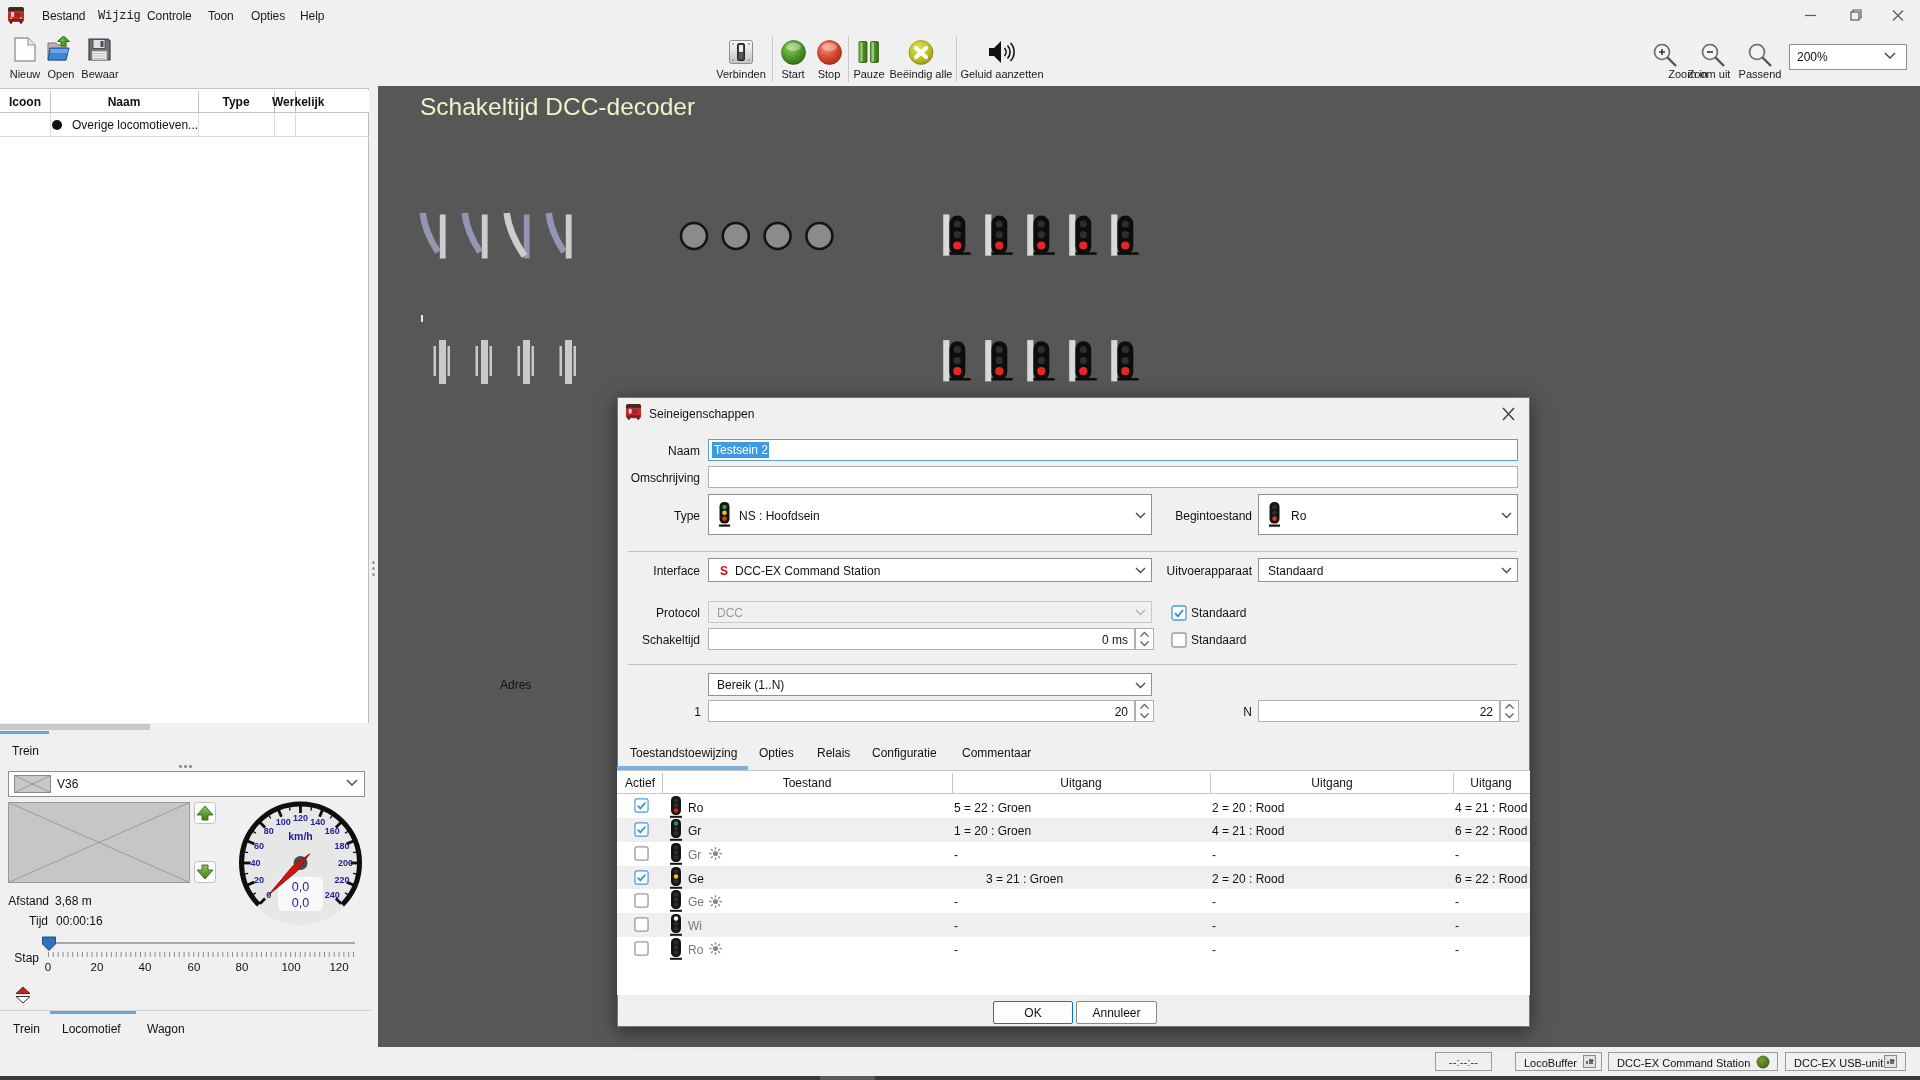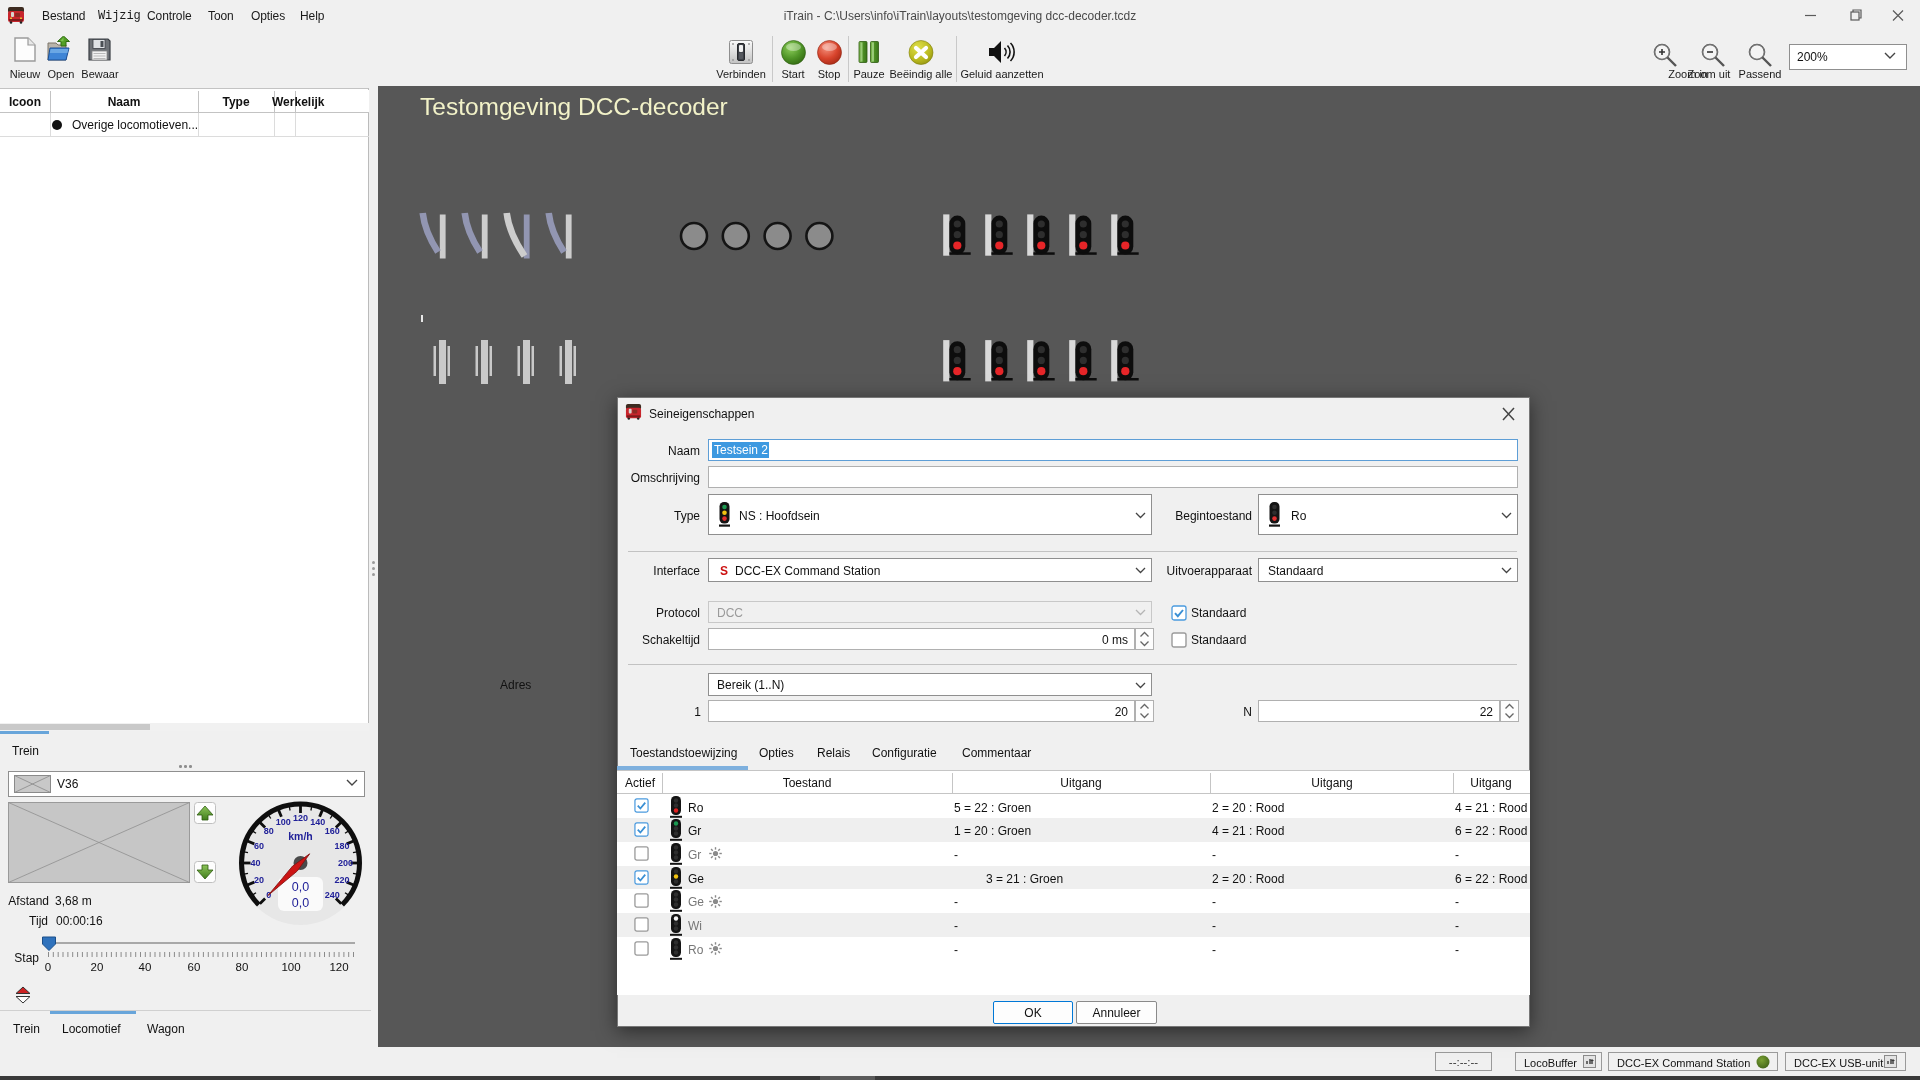--- a/index.html
+++ b/index.html
@@ -18,21 +18,20 @@
       <circle cx="14" cy="16.5" r="1.3" fill="#222"></circle>
 <rect x="3" y="11.5" width="2" height="1.5" fill="#e8b830"></rect>
       <rect x="13" y="11.5" width="2" height="1.5" fill="#e8b830"></rect>
 </svg>
 <div style="position:absolute;left:42px;top:9px;white-space:nowrap;font-size:12px;color:#1a1a1a;letter-spacing:-0.1px;">Bestand</div>
 <div style="position:absolute;left:98px;top:9px;white-space:nowrap;font-size:12px;color:#1a1a1a;letter-spacing:-0.1px;font-family:Liberation Mono, monospace;">Wijzig</div>
 <div style="position:absolute;left:147px;top:9px;white-space:nowrap;font-size:12px;color:#1a1a1a;letter-spacing:-0.1px;">Controle</div>
 <div style="position:absolute;left:208px;top:9px;white-space:nowrap;font-size:12px;color:#1a1a1a;letter-spacing:-0.1px;">Toon</div>
 <div style="position:absolute;left:251px;top:9px;white-space:nowrap;font-size:12px;color:#1a1a1a;letter-spacing:-0.1px;">Opties</div>
 <div style="position:absolute;left:300px;top:9px;white-space:nowrap;font-size:12px;color:#1a1a1a;letter-spacing:-0.1px;">Help</div>
-<div style="position:absolute;left:560px;top:9px;width:800px;text-align:center;font-size:12px;color:#4a4a4a;white-space:nowrap">iTrain - C:\Users\info\iTrain\layouts\testomgeving dcc-decoder.tcdz</div>
 <svg style="position:absolute;left:1790px;top:0" width="130" height="32" viewBox="0 0 130 32">
 <g stroke="#5a5a5a" stroke-width="1.2" fill="none">
 <line x1="15" y1="15.5" x2="26" y2="15.5"></line>
 <rect x="61" y="12" width="8" height="8"></rect>
 <path d="M63 12 v-2 h8 v8 h-2"></path>
 <path d="M103 10.5 l10 10 M113 10.5 l-10 10"></path>
 </g>
     </svg>
 <div style="position:absolute;left:0px;top:32px;width:1920px;height:54px;background:#f0f0f0;"></div>
 <svg style="position:absolute;left:13px;top:37px" width="25" height="26" viewBox="0 0 25 26">
@@ -364,21 +363,21 @@
 <svg style="position:absolute;left:15px;top:986px" width="16" height="18" viewBox="0 0 16 18">
 <polygon points="8,1 15,7.5 1,7.5" fill="#cc2222" stroke="#333" stroke-width="1"></polygon>
 <polygon points="8,17 1,10.5 15,10.5" fill="#fdfdfd" stroke="#333" stroke-width="1"></polygon>
 </svg>
 <div style="position:absolute;left:0px;top:1010px;width:371px;height:1px;background:#d0d0d0;"></div>
 <div style="position:absolute;left:50px;top:1011px;width:86px;height:3px;background:#68a5da;"></div>
 <div style="position:absolute;left:13px;top:1022px;white-space:nowrap;font-size:12px;">Trein</div>
 <div style="position:absolute;left:62px;top:1022px;white-space:nowrap;font-size:12px;">Locomotief</div>
 <div style="position:absolute;left:147px;top:1022px;white-space:nowrap;font-size:12px;">Wagon</div>
 <div style="position:absolute;left:378px;top:86px;width:1542px;height:961px;background:#575757;"></div>
-<div style="position:absolute;left:420px;top:93px;white-space:nowrap;font-size:24.5px;color:#f2f2c8;">Testomgeving DCC-decoder</div>
+<div style="position:absolute;left:420px;top:93px;white-space:nowrap;font-size:24.5px;color:#f2f2c8;">Schakeltijd DCC-decoder</div>
 <svg style="position:absolute;left:378px;top:86px" width="1542" height="961" viewBox="0 0 1542 961">
       <rect x="61.8" y="128.5" width="5.8" height="44" fill="#cdcdcd"></rect>
       <path d="M 44.7 127.0 C 46.0 138.5 50.5 151.5 60.0 166.0" fill="none" stroke="#9296b2" stroke-width="6.6"></path>
       <rect x="103.8" y="128.5" width="5.8" height="44" fill="#cdcdcd"></rect>
       <path d="M 86.7 127.0 C 88.0 138.5 92.5 151.5 102.0 166.0" fill="none" stroke="#9296b2" stroke-width="6.6"></path>
       <rect x="145.8" y="128.5" width="5.8" height="44" fill="#9296b2"></rect>
       <path d="M 128.7 127.0 C 130.0 138.5 135.5 153.5 146.5 170.0" fill="none" stroke="#cdcdcd" stroke-width="6.6"></path>
       <rect x="187.8" y="128.5" width="5.8" height="44" fill="#cdcdcd"></rect>
       <path d="M 170.7 127.0 C 172.0 138.5 176.5 151.5 186.0 166.0" fill="none" stroke="#9296b2" stroke-width="6.6"></path>
       <circle cx="316.0" cy="150" r="13" fill="#8b8b8b" stroke="#141414" stroke-width="2.6"></circle>

